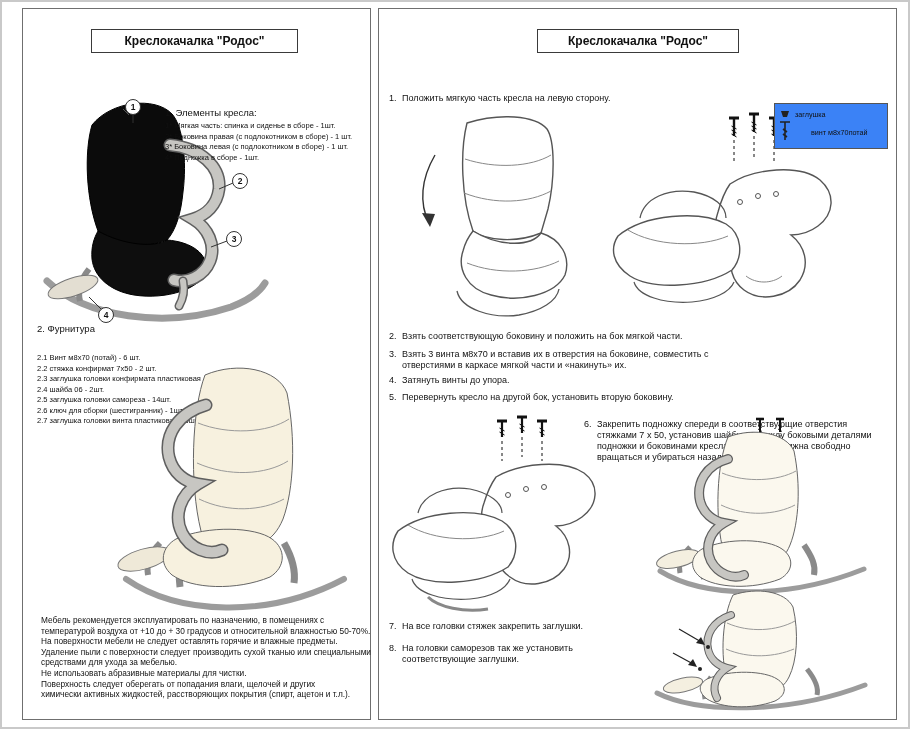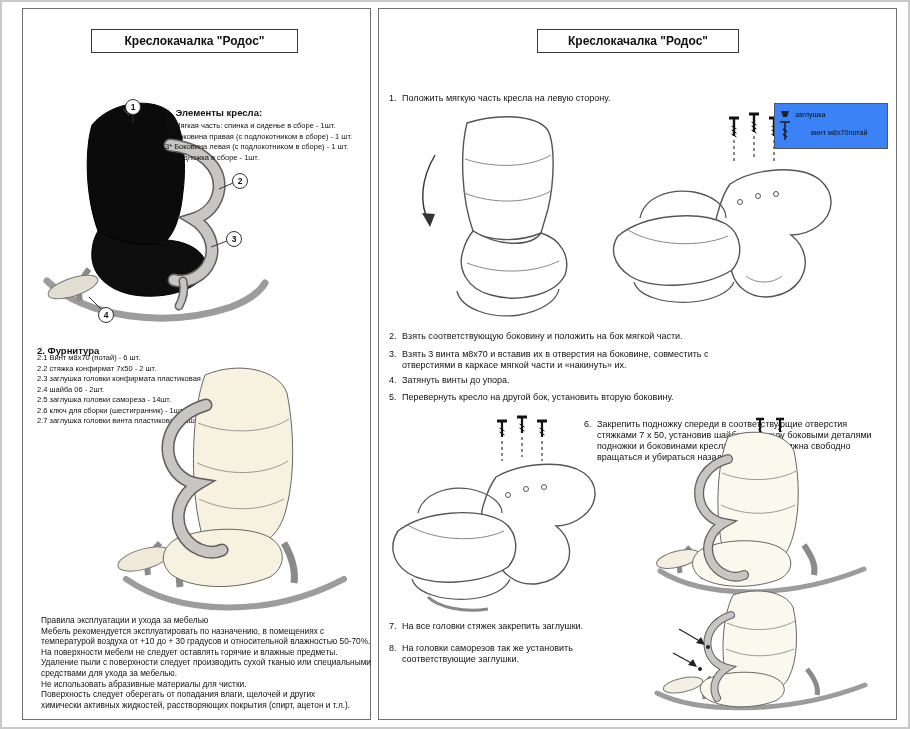--- a/index.html
+++ b/index.html
@@ -14,21 +14,21 @@
   #left-page{left:22px;top:8px;width:347px;height:710px;}
   #right-page{left:378px;top:8px;width:517px;height:710px;}
   .title-box{
     position:absolute;border:1px solid #3a3a3a;text-align:center;
     font-weight:bold;font-size:12px;line-height:22px;background:#fff;
   }
   .big-heading{
     position:absolute;width:100%;text-align:center;
     font-weight:bold;font-size:14px;letter-spacing:0.5px;
   }
-  .section-heading{position:absolute;font-weight:bold;font-size:9.5px;}
+  .section-heading{position:absolute;font-weight:normal;font-size:9.5px;}
   .list{position:absolute;font-size:7.5px;line-height:10.5px;white-space:nowrap;}
   .care{position:absolute;font-size:8.3px;line-height:10.6px;white-space:nowrap;}
   .step{position:absolute;display:flex;font-size:9px;line-height:11px;}
   .step-num{flex:none;width:13px;font-weight:normal;}
   .step-text{flex:1;}
   .illo{position:absolute;}
   .callout-box{
     position:absolute;border:1px solid #555;background:#3b82f6;
     font-size:7.2px;line-height:9px;padding:3px 4px;z-index:5;
   }
@@ -75,21 +75,21 @@
   </svg>
 
   <div class="section-heading" style="left:142px;top:98px;">1. Элементы кресла:</div>
   <div class="list" style="left:142px;top:112px;width:205px;">
     <div>1* Мягкая часть: спинка и сиденье в сборе - 1шт.</div>
     <div>2* Боковина правая (с подлокотником в сборе) - 1 шт.</div>
     <div>3* Боковина левая (с подлокотником в сборе) - 1 шт.</div>
     <div>4* Подножка в сборе - 1шт.</div>
   </div>
 
-  <div class="section-heading" style="left:14px;top:336px;">2. Фурнитура</div>
+  <div class="section-heading" style="left:14px;top:314px;">2. Фурнитура</div>
   <div class="list" style="left:14px;top:344px;width:195px;">
     <div>2.1 Винт м8х70 (потай) - 6 шт.</div>
     <div>2.2 стяжка конфирмат 7х50 - 2 шт.</div>
     <div>2.3 заглушка головки конфирмата пластиковая - 6шт.</div>
     <div>2.4 шайба 06 - 2шт.</div>
     <div>2.5 заглушка головки самореза - 14шт.</div>
     <div>2.6 ключ для сборки (шестигранник) - 1шт.</div>
     <div>2.7 заглушка головки винта пластиковая - 6шт.</div>
   </div>
 
@@ -104,21 +104,20 @@
     <path d="M97,30 C130,16 170,24 179,48 C188,94 186,144 175,174 C170,186 163,194 154,198 C127,206 103,198 93,186 C81,138 84,64 97,30 Z" fill="#f7f1df" stroke="#666"></path>
     <path d="M90,78 C120,90 160,88 181,74" fill="none" stroke="#999" stroke-width="1"></path>
     <path d="M89,118 C120,132 158,130 180,116" fill="none" stroke="#999" stroke-width="1"></path>
     <path d="M91,154 C120,168 154,166 176,154" fill="none" stroke="#999" stroke-width="1"></path>
     <path d="M68,194 C100,180 148,182 164,194 C178,204 178,222 162,232 C128,246 84,244 64,230 C50,218 54,202 68,194 Z" fill="#f7f1df" stroke="#666"></path>
     <path d="M98,60 C70,68 56,90 61,112 C65,128 77,137 90,139 C73,149 65,170 74,188 C82,204 101,211 114,205" fill="none" stroke="#5f5f5f" stroke-width="13" stroke-linecap="round"></path>
     <path d="M98,60 C70,68 56,90 61,112 C65,128 77,137 90,139 C73,149 65,170 74,188 C82,204 101,211 114,205" fill="none" stroke="#c7c6c2" stroke-width="10" stroke-linecap="round"></path>
   </svg>
 
   <div class="care" style="left:18px;top:606px;">
-    <div>Правила эксплуатации и ухода за мебелью</div>
     <div>Мебель рекомендуется эксплуатировать по назначению, в помещениях с</div>
     <div>температурой воздуха от +10 до + 30 градусов и относительной влажностью 50-70%.</div>
     <div>На поверхности мебели не следует оставлять горячие и влажные предметы.</div>
     <div>Удаление пыли с поверхности следует производить сухой тканью или специальными</div>
     <div>средствами для ухода за мебелью.</div>
     <div>Не использовать абразивные материалы для чистки.</div>
     <div>Поверхность следует оберегать от попадания влаги, щелочей и других</div>
     <div>химически активных жидкостей, расстворяющих покрытия (спирт, ацетон и т.л.).</div>
   </div>
 </div>

